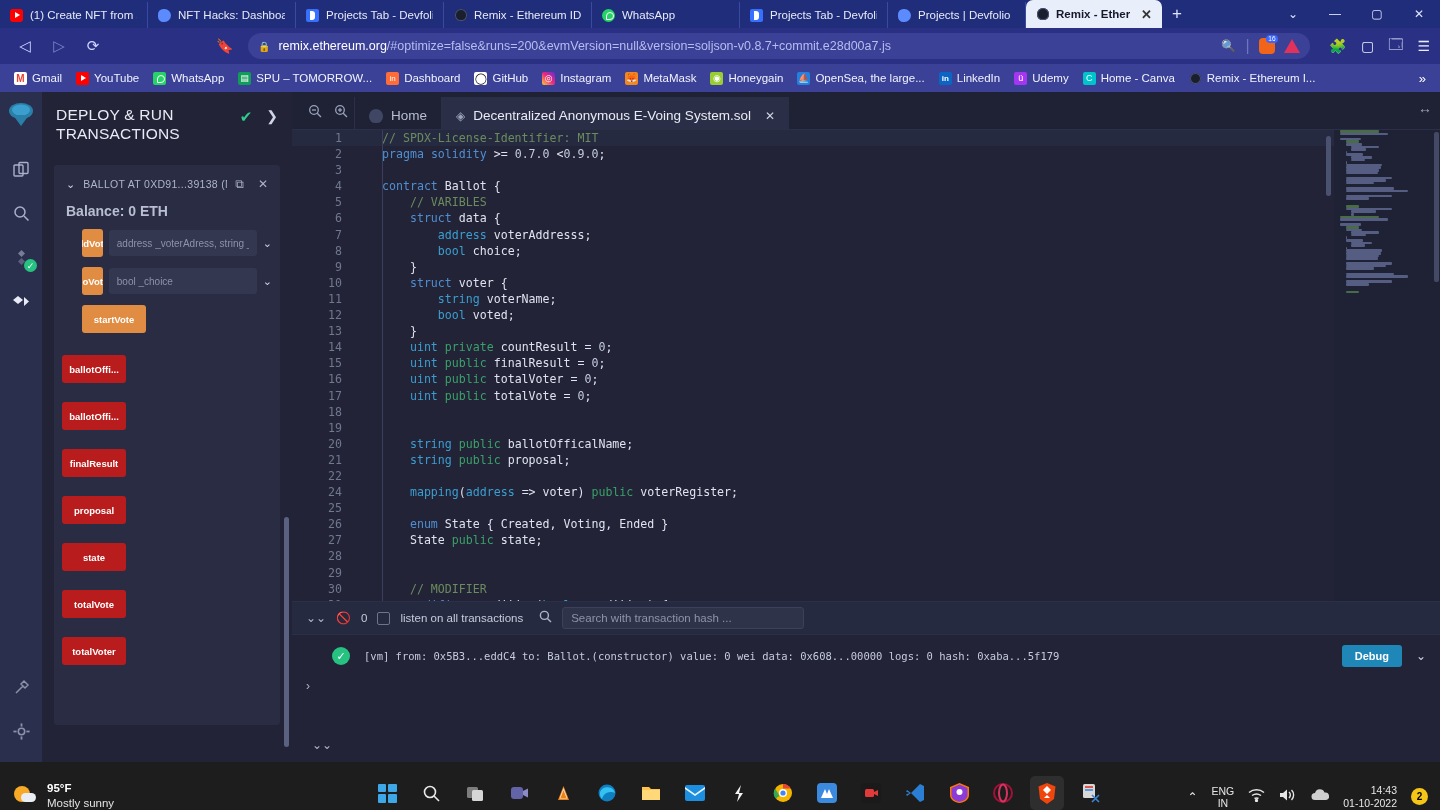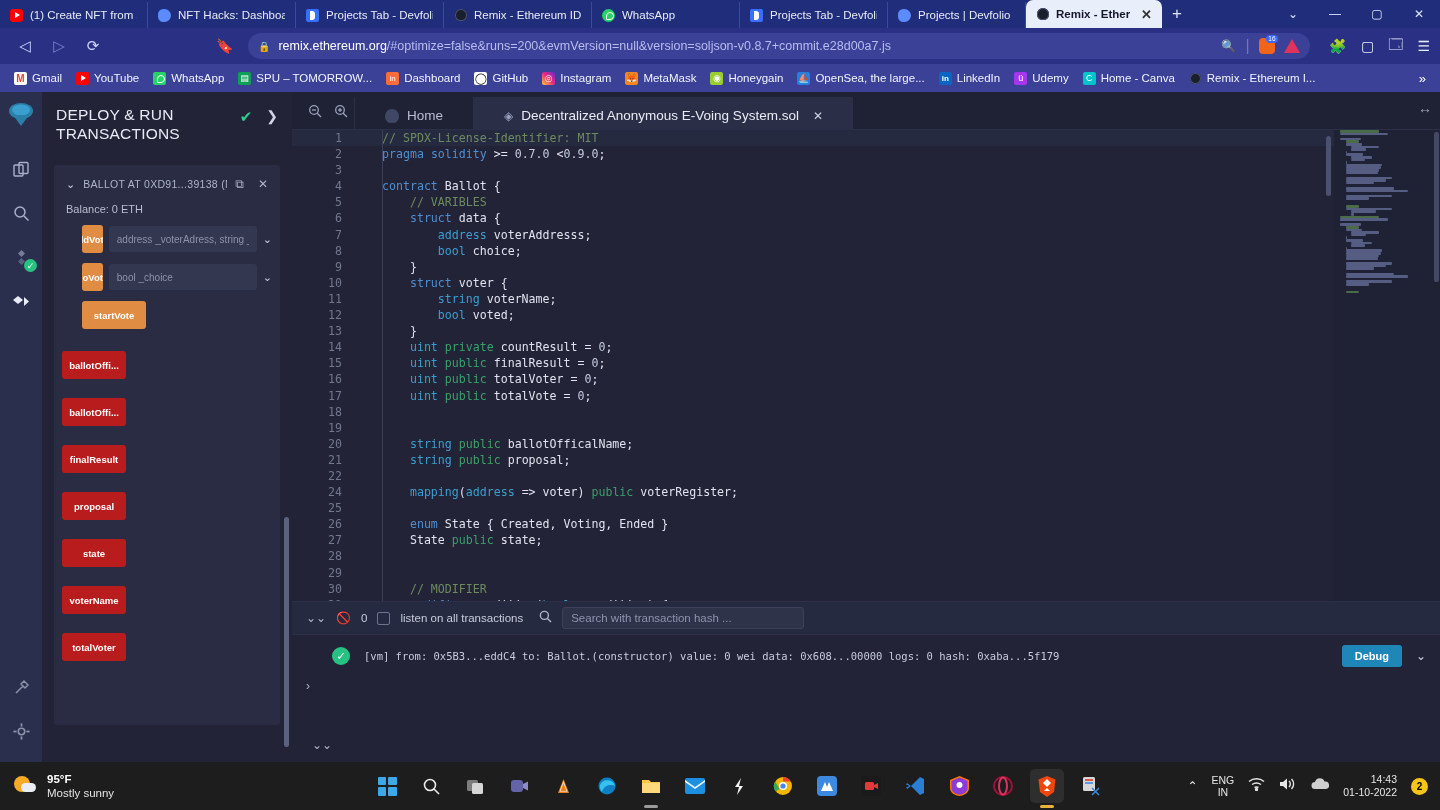--- a/index.html
+++ b/index.html
@@ -127,21 +127,21 @@
   .sp-chev{ color:#cfd4e6; font-size:14px; margin-top:2px;}
   .inst-card{
     margin:18px 12px 0 12px; background:#292c42; border-radius:3px; padding:10px 8px 14px 8px;
     height:560px; overflow:hidden;
   }
   .inst-hdr{ display:flex; align-items:center; gap:8px; padding:2px 4px 8px 4px; }
   .inst-hdr .cv{ font-size:11px; color:#cfd4e6;}
   .inst-name{ font-size:10.5px; color:#aeb4ca; letter-spacing:.3px; flex:1;
               white-space:nowrap; overflow:hidden; text-transform:uppercase;}
   .inst-ico{ color:#aeb4ca; font-size:12px; }
-  .balance{ font-size:11px; color:#b9bed2; padding:4px 4px 10px 4px; }
+  .balance{ font-size:14px; color:#b9bed2; padding:4px 4px 10px 4px;font-weight:bold; }
   .fnrow{ display:flex; align-items:center; gap:6px; margin-bottom:10px; }
   .fnbtn{
     width:64px; min-height:28px; border-radius:3px; border:none;
     font-size:9.5px; font-weight:bold; color:#fff; display:flex;
     align-items:center; justify-content:center; padding:4px 2px;
     overflow:hidden; white-space:nowrap; cursor:pointer;
   }
   .fnbtn.orange{ background:#e08c43;margin-left:20px; }
   .fnbtn.blue{ background:#b91c1c; }
   .fninput{
@@ -158,21 +158,21 @@
   .panel-toggles{
     position:absolute; left:313px; top:668px; width:18px; color:#aeb4ca; font-size:12px;
   }
 
   
   .editorwrap{ position:absolute; left:292px; top:0; right:0; height:670px; background:#222336;}
   .edtabs{ height:38px; background:#1f2235; display:flex; align-items:center; padding-left:10px;
            border-bottom:1px solid #2b2f47;}
   .zoomico{ width:26px;height:26px; display:flex;align-items:center;justify-content:center;
             color:#9aa1ba; font-size:13px; }
-  .edtab{ height:38px; display:flex; align-items:center; gap:8px; padding:0 30px;
+  .edtab{ height:38px; display:flex; align-items:center; gap:8px; padding:0 14px;
           font-size:13.5px; color:#b9bed2; border-left:1px solid #2b2f47;margin-top:10px;}
   .edtab.active{ background:#2a2e46; color:#e8ebf5; }
   .edtab .x{ font-size:12px; color:#cfd4e6; margin-left:6px;}
   .home-ico{ width:14px;height:14px; background:#3f4764; border-radius:50% 50% 45% 45%; }
   .sol-ico{ color:#9aa1ba; font-size:12px; }
 
   .code{
     position:absolute; left:0; top:38px; right:106px; bottom:113px;
     background:#222336; overflow:hidden;
     font-family:"DejaVu Sans Mono","Liberation Mono",monospace;
@@ -220,21 +220,21 @@
            display:flex;align-items:center;justify-content:center; font-size:11px; flex:0 0 18px;}
   .logtext{ font-family:"DejaVu Sans Mono","Liberation Mono",monospace; font-size:10.5px;
             color:#c7cbdc; white-space:nowrap; overflow:hidden; flex:1;}
   .dbgbtn{ background:#1f87b8; color:#fff; border:none; border-radius:3px;
            font-size:11px; font-weight:bold; padding:5px 13px; cursor:pointer;}
   .dbgcar{ color:#cfd4e6; font-size:12px; }
   .prompt{ padding:12px 14px 0 14px; color:#aeb4ca; font-size:12px;}
 
   
   .taskbar{ position:absolute; left:0; bottom:0; width:1440px; height:48px;
-            background:#1d1d1d; display:flex; align-items:center; }
+            background:#1d1d1d; display:flex; align-items:flex-end; }
   .weather{ display:flex; align-items:center; gap:9px; padding-left:14px; width:300px;}
   .w-ico{ width:24px;height:24px; position:relative; }
   .w-sun{ position:absolute; left:0; top:2px; width:16px;height:16px; background:#f7a928;
           border-radius:50%;}
   .w-cloud{ position:absolute; left:7px; top:9px; width:15px;height:9px; background:#e9eef5;
             border-radius:6px;}
   .w-txt{ line-height:1.25; }
   .w-t1{ font-size:11.5px; color:#fff; font-weight:bold;}
   .w-t2{ font-size:11.5px; color:#e2e2e2; }
   .tasks{ position:absolute; left:370px; display:flex; align-items:center; gap:10px; }
@@ -482,21 +482,21 @@
         <div class="fnrow" style="margin-bottom:19px">
           <button class="fnbtn blue">finalResult</button>
         </div>
         <div class="fnrow" style="margin-bottom:19px">
           <button class="fnbtn blue">proposal</button>
         </div>
         <div class="fnrow" style="margin-bottom:19px">
           <button class="fnbtn blue">state</button>
         </div>
         <div class="fnrow" style="margin-bottom:19px">
-          <button class="fnbtn blue">voterName</button>
+          <button class="fnbtn blue">totalVote</button>
         </div>
         <div class="fnrow" style="margin-bottom:19px">
           <button class="fnbtn blue">totalVoter</button>
         </div>
 
       </div>
       <div class="sp-scroll"></div>
     </div>
 
     <div class="editorwrap">

